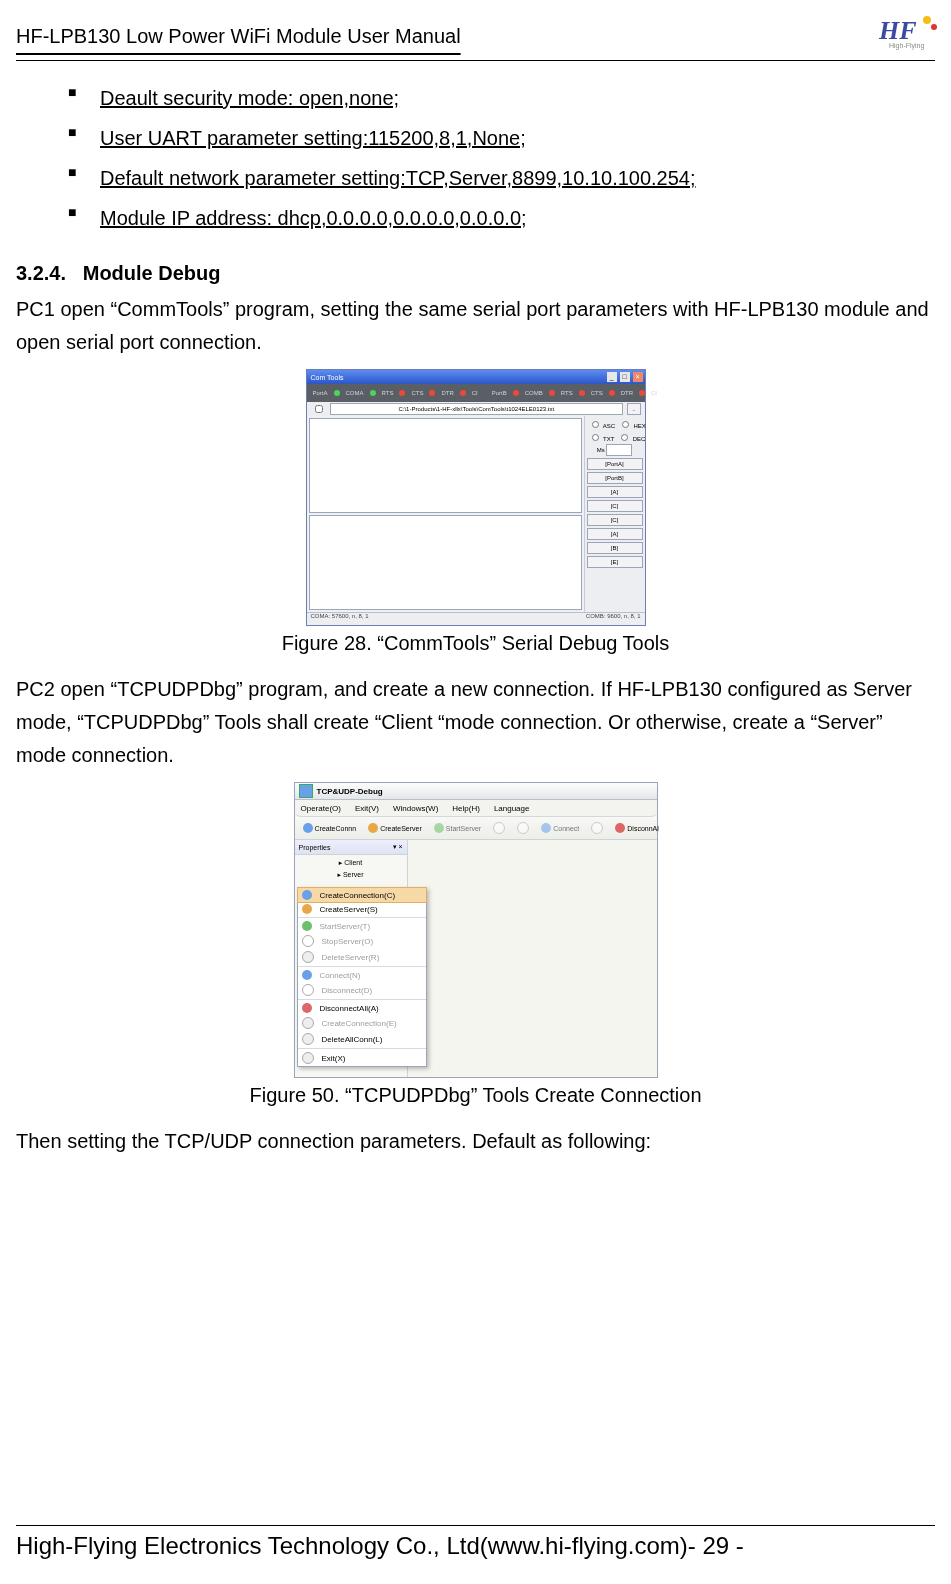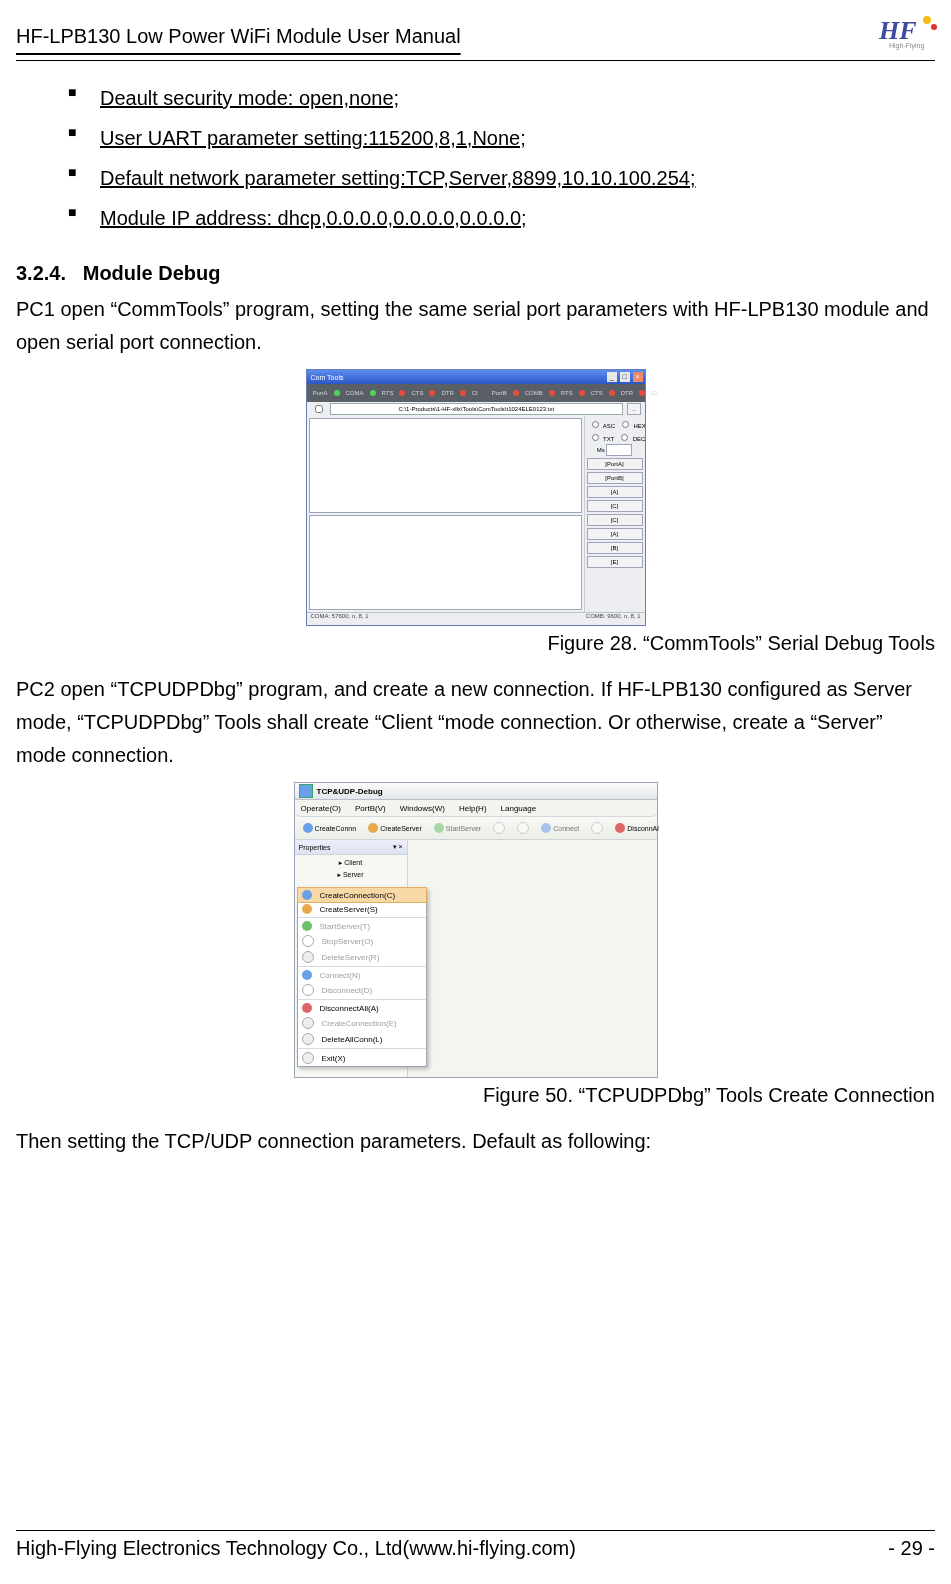--- a/index.html
+++ b/index.html
@@ -91,21 +91,21 @@
     margin: 24px 0 8px 0;
     font-weight: bold;
   }
   .body-text {
     font-size: 20px;
     line-height: 1.65;
     margin: 0 0 10px 0;
   }
   .fig-wrap { text-align: center; margin: 8px 0 4px 0; }
   .fig-caption {
-    text-align: right;
+    text-align: center;
     font-size: 20px;
     margin: 6px 0 18px 0;
   }
 
   
   .fig28 {
     width: 338px;
     height: 255px;
     margin: 0 auto;
     border: 1px solid #6a7db6;
@@ -241,21 +241,21 @@
     left: 16px;
     right: 16px;
     bottom: 24px;
   }
   .hr-bot {
     border: none;
     border-top: 1.5px solid #000;
     margin: 0 0 6px 0;
   }
   .footer-row{
-    display:flex;justify-content:space-between;font-size:20px;
+    display:flex;font-size:24px;
   }
 </style>
 </head>
 <body>
 
 <div class="page">
 
   <div class="header">
     <div class="header-title">HF-LPB130 Low Power WiFi Module User Manual</div>
     <div class="logo">
@@ -356,21 +356,21 @@
     <p class="body-text">PC2 open “TCPUDPDbg” program, and create a new connection. If HF-LPB130 configured as Server mode, “TCPUDPDbg” Tools shall create “Client “mode connection. Or otherwise, create a “Server” mode connection.</p>
 
     <div class="fig-wrap">
       <div class="fig29">
         <div class="titlebar">
           <span class="ico"></span>
           <b>TCP&amp;UDP-Debug</b>
         </div>
         <div class="menubar">
           <span>Operate(O)</span>
-          <span>PortB(V)</span>
+          <span>Exit(V)</span>
           <span>Windows(W)</span>
           <span>Help(H)</span>
           <span>Language</span>
         </div>
         <div class="toolbar">
           <div class="tbtn">
               <span class="ti ti-blue"></span>
               <span>CreateConnn</span>
             </div>
           <div class="tbtn">

